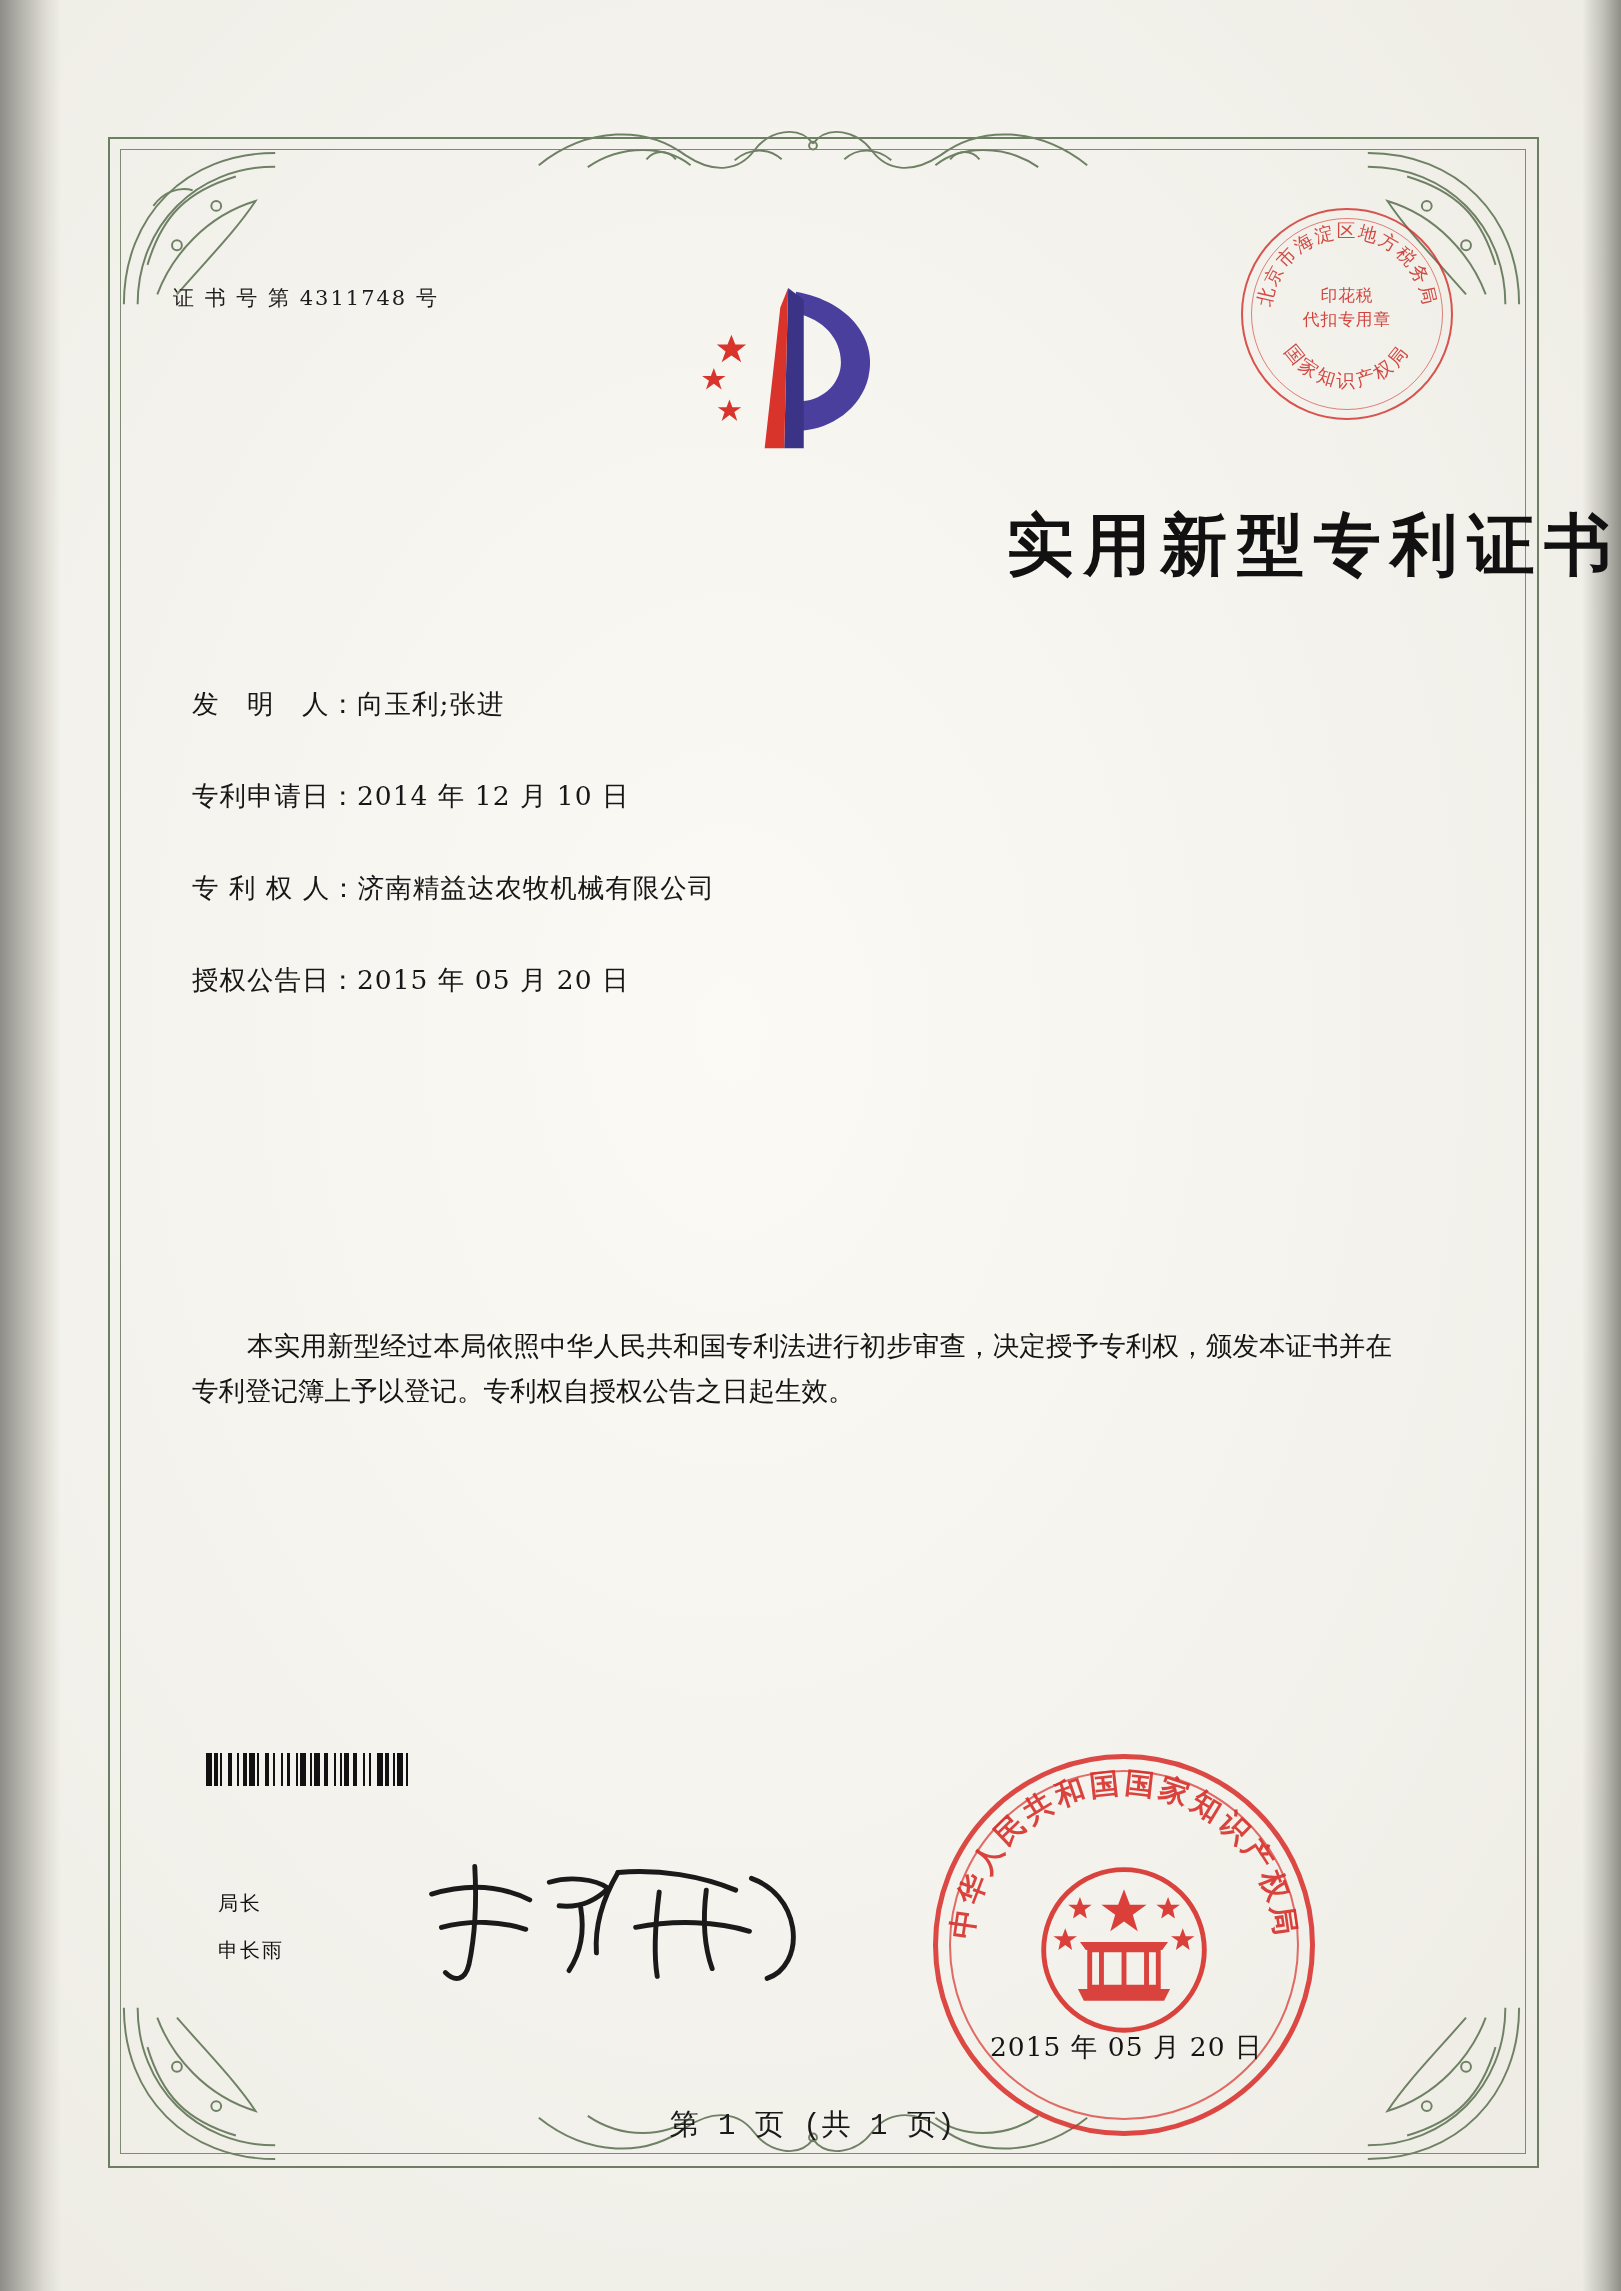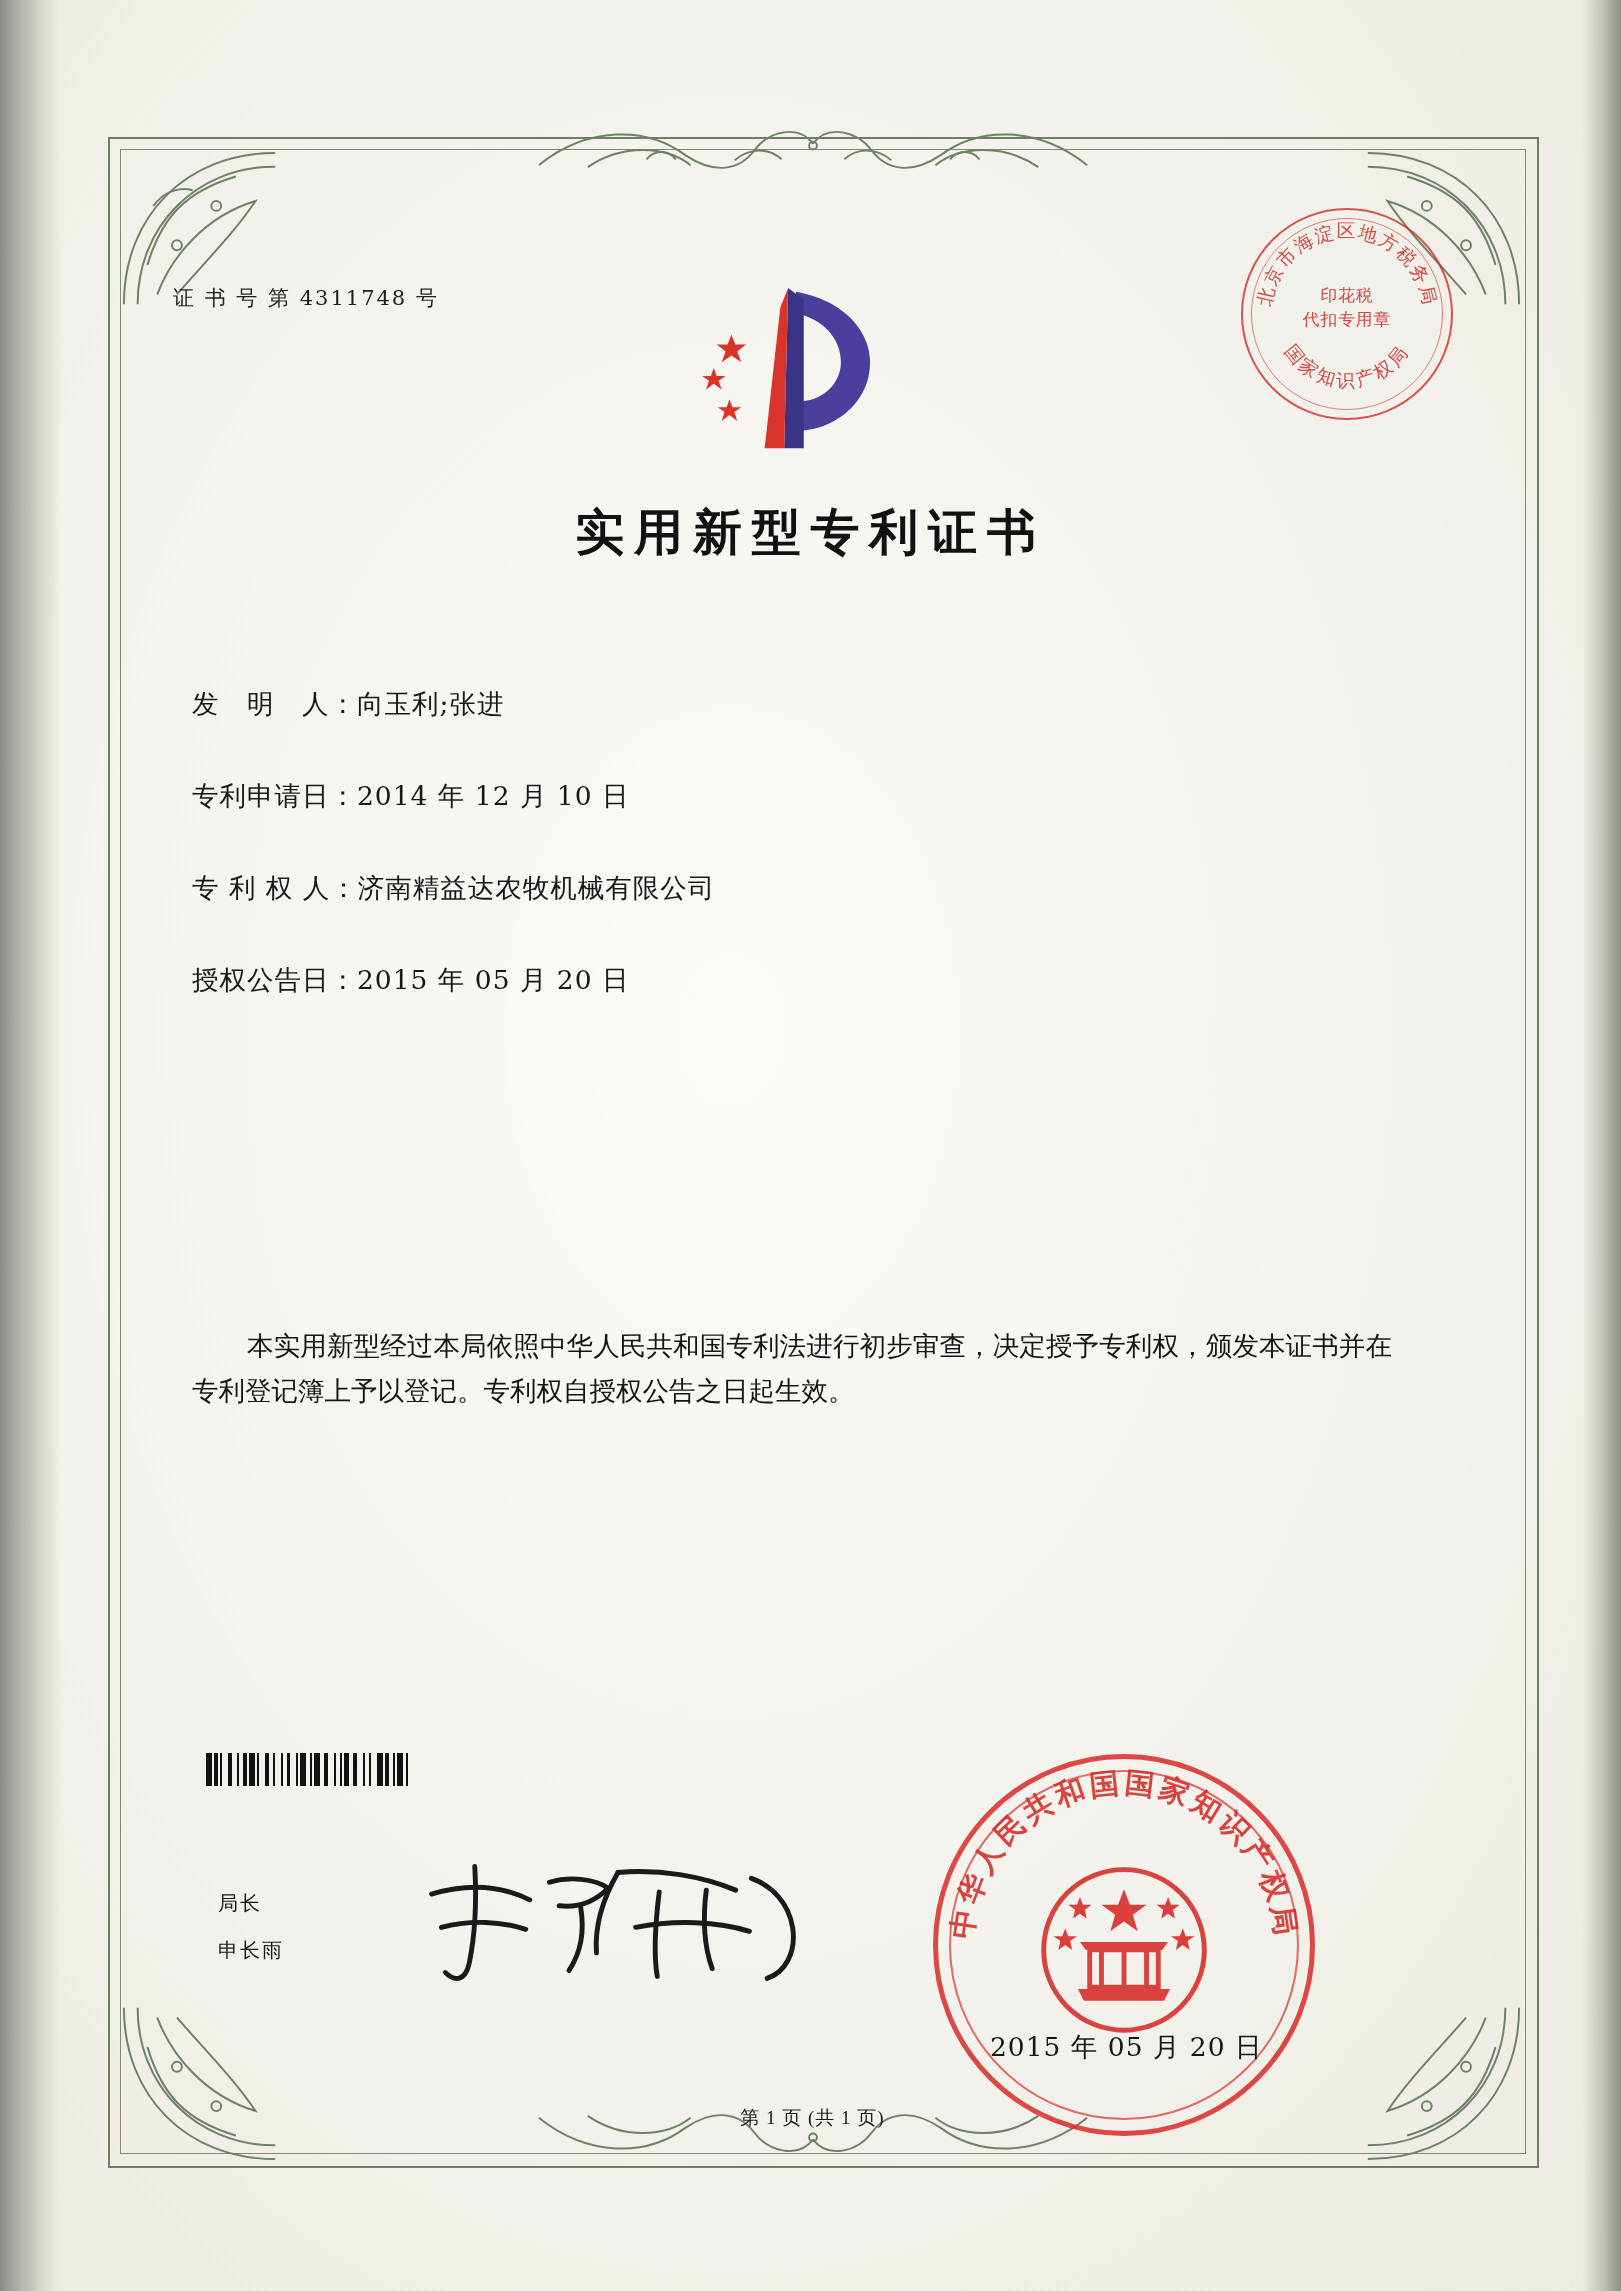--- a/index.html
+++ b/index.html
@@ -89,24 +89,24 @@
     top: 284px;
     width: 216px;
     height: 176px;
   }
 
   .title {
     position: absolute;
     left: 0;
     right: 0;
     top: 500px;
-    text-align: center;
+    text-align: right;
     font-family: "DejaVu Serif", "Liberation Serif", serif;
     font-weight: bold;
-    font-size: 49px;
+    font-size: 67px;
     letter-spacing: 9.8px;
     color: #111;
   }
 
   
   .office-stamp {
     position: absolute;
     left: 1241px;
     top: 208px;
     width: 212px;
@@ -246,22 +246,22 @@
     letter-spacing: 1px;
     white-space: nowrap;
   }
 
   
   .footer {
     position: absolute;
     left: 4px; right: 0;
     top: 2105px;
     text-align: center;
-    font-family: Liberation Serif, serif;
-    font-size: 19px;
+    font-family: Liberation Mono, monospace;
+    font-size: 29px;
     color: #1a1a1a;
     letter-spacing: 1px;
   }
 </style>
 </head>
 <body>
 
 <div class="page">
   <div class="paper-tint"></div>
   <div class="scan-edge-left"></div>

